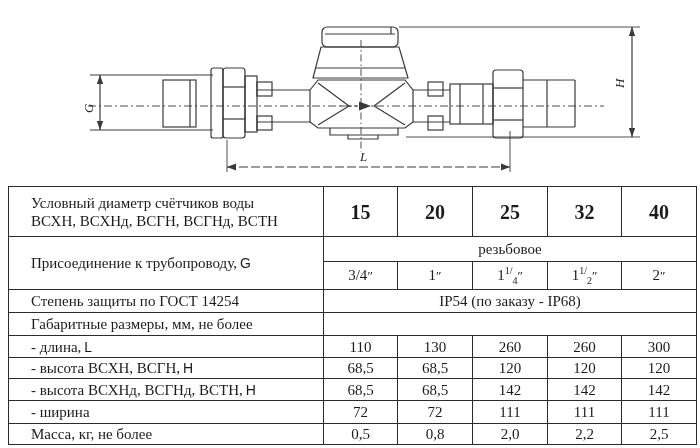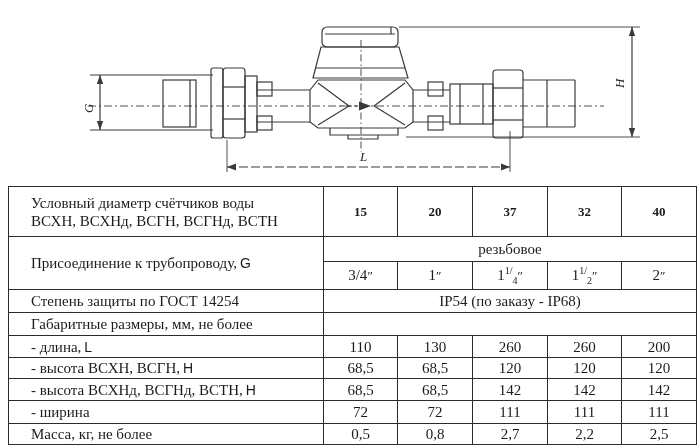--- a/index.html
+++ b/index.html
@@ -17,21 +17,21 @@
     position:absolute;left:8px;top:186px;width:688px;
     border-collapse:collapse;table-layout:fixed;
   }
   table.spec td{
     border:1.5px solid #2b2b2b;
     font-size:15px;line-height:1.2;
     text-align:center;vertical-align:middle;
     padding:0;overflow:hidden;white-space:nowrap;
   }
   table.spec td.lbl{text-align:left;padding:1px 2px 1px 22px;}
-  table.spec tr.r1 td.num{font-weight:bold;font-size:13px;}
+  table.spec tr.r1 td.num{font-weight:bold;font-size:20px;}
   .sym{font-family:"Liberation Sans", sans-serif;font-size:14px;margin-left:3px;}
   .thr sup{font-size:10px;vertical-align:super;}
   .thr sub{font-size:10px;vertical-align:sub;}
   .thr .unit{font-size:13px;}
   .hdr2{display:block;}
 </style>
 </head>
 <body>
 
 <div class="page">
@@ -143,21 +143,21 @@
     </colgroup>
     <tbody>
 
       <tr class="r1" style="height:50px">
         <td class="lbl">
           <span class="hdr2">Условный диаметр счётчиков воды</span>
           <span class="hdr2">ВСХН, ВСХНд, ВСГН, ВСГНд, ВСТН</span>
         </td>
         <td class="num">15</td>
         <td class="num">20</td>
-        <td class="num">37</td>
+        <td class="num">25</td>
         <td class="num">32</td>
         <td class="num">40</td>
       </tr>
 
       <tr style="height:25px">
         <td class="lbl" rowspan="2">
           <span>Присоединение к трубопроводу,</span><span class="sym">G</span>
         </td>
         <td colspan="5">резьбовое</td>
       </tr>
@@ -181,21 +181,21 @@
       </tr>
 
       <tr style="height:22px">
         <td class="lbl">
           <span>- длина,</span><span class="sym">L</span>
         </td>
         <td>110</td>
         <td>130</td>
         <td>260</td>
         <td>260</td>
-        <td>200</td>
+        <td>300</td>
       </tr>
 
       <tr style="height:21px">
         <td class="lbl">
           <span>- высота ВСХН, ВСГН,</span><span class="sym">H</span>
         </td>
         <td>68,5</td>
         <td>68,5</td>
         <td>120</td>
         <td>120</td>
@@ -219,19 +219,19 @@
         <td>72</td>
         <td>111</td>
         <td>111</td>
         <td>111</td>
       </tr>
 
       <tr style="height:19px">
         <td class="lbl">Масса, кг, не более</td>
         <td>0,5</td>
         <td>0,8</td>
-        <td>2,7</td>
+        <td>2,0</td>
         <td>2,2</td>
         <td>2,5</td>
       </tr>
     </tbody>
   </table>
 </div>
 
 </body></html>

